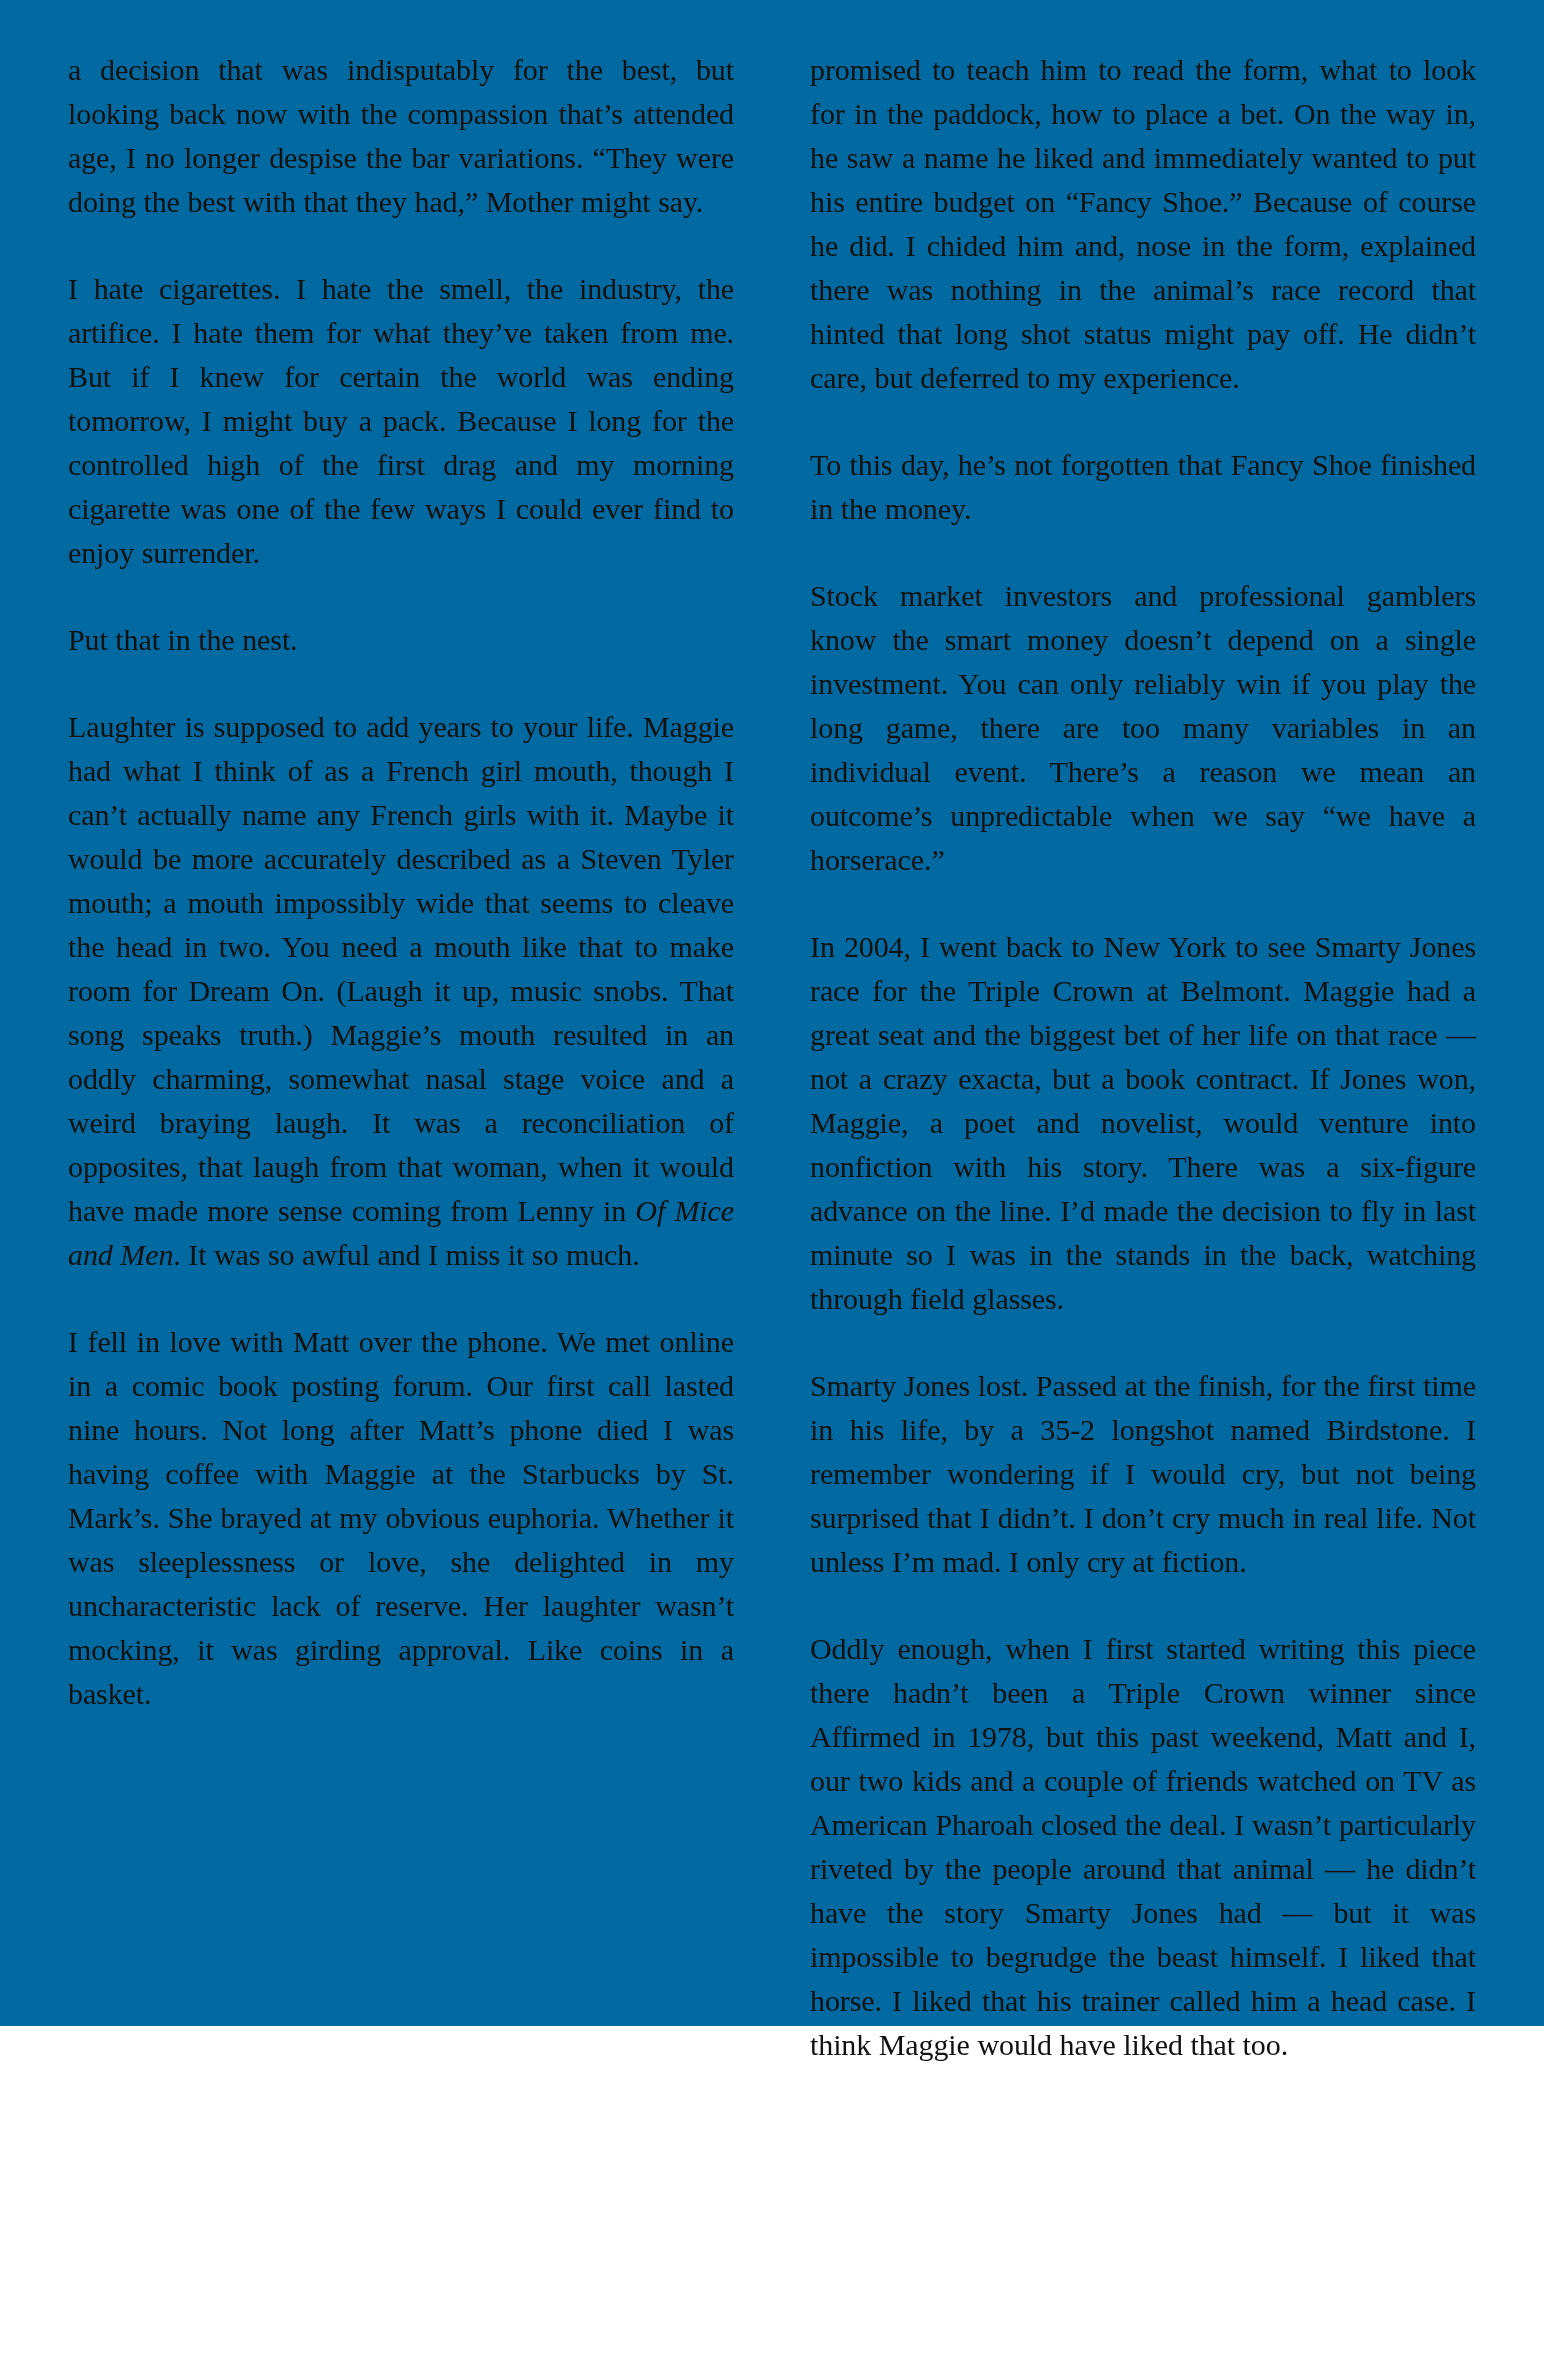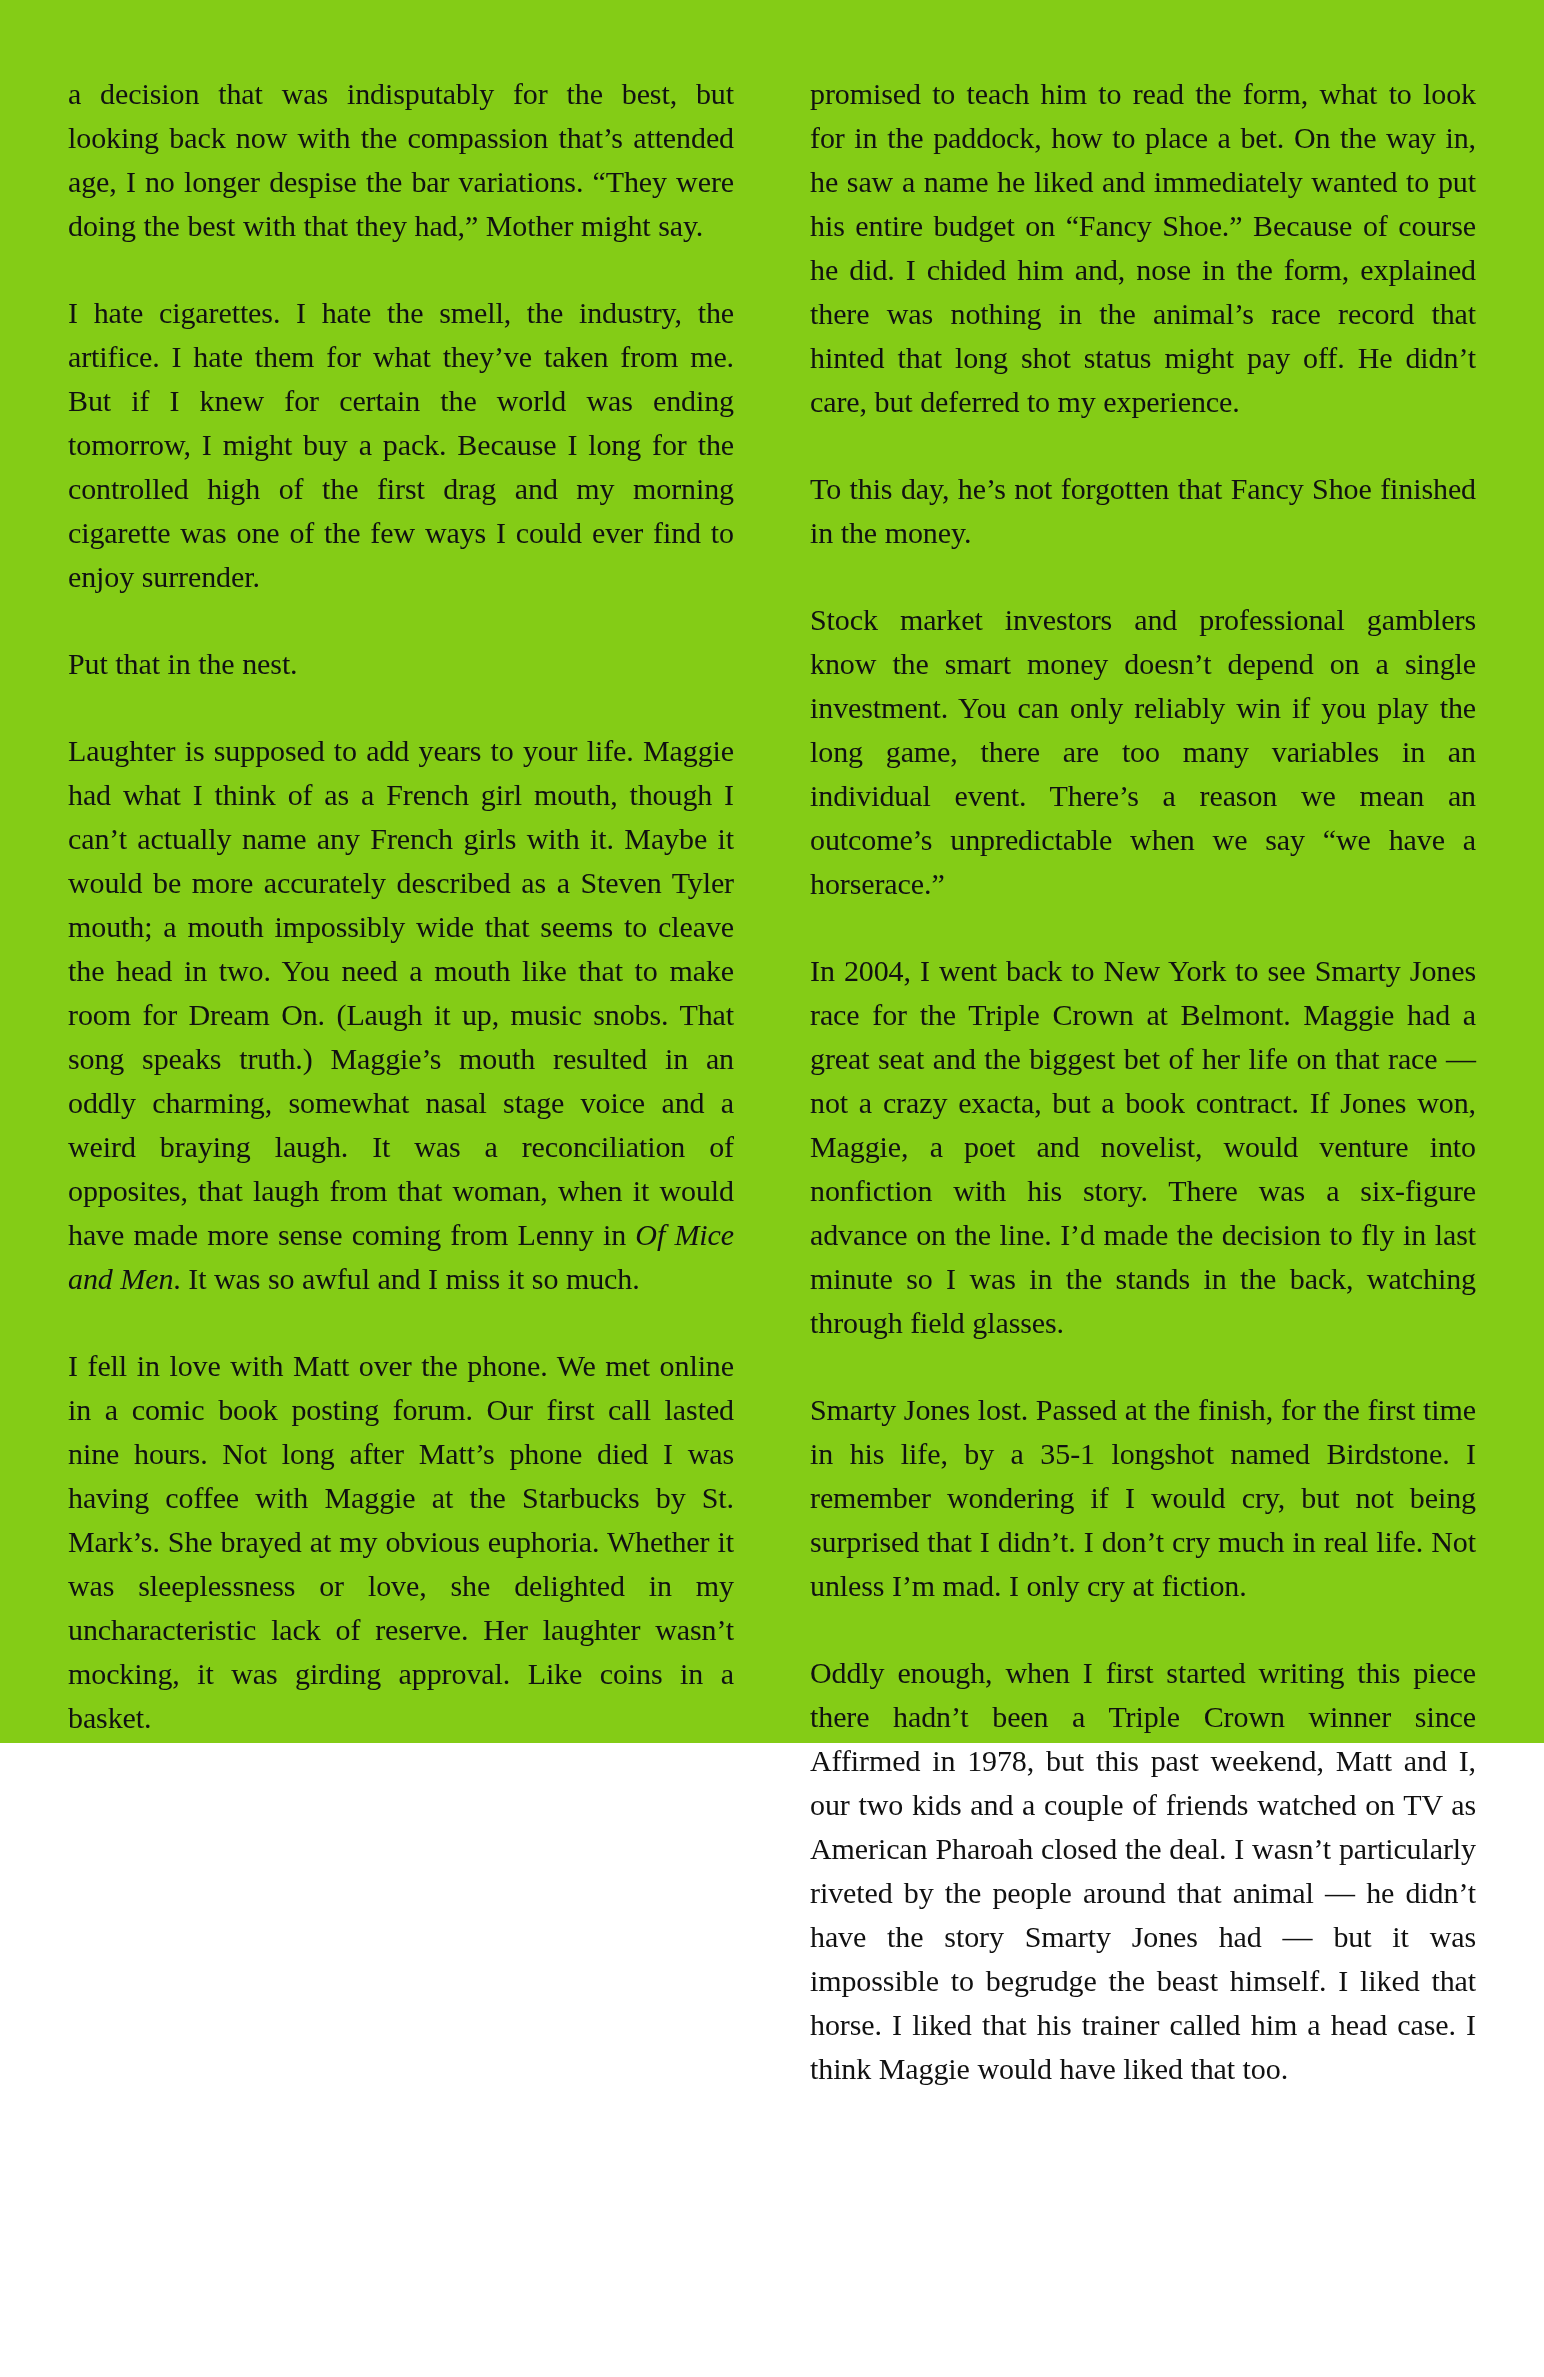--- a/index.html
+++ b/index.html
@@ -15,23 +15,23 @@
     font-family: "Liberation Serif", "DejaVu Serif", serif;
     color: #111111;
     -webkit-font-smoothing: antialiased;
   }
 
   
   .page {
     position: relative;
     box-sizing: border-box;
     width: 1544px;
-    height: 1743px;
-    background: #84cc16;
-    padding: 72px 68px 47px 68px;
+    height: 2026px;
+    background: #0369a1;
+    padding: 48px 68px 47px 68px;
   }
 
   .columns {
     display: flex;
     flex-direction: row;
     align-items: flex-start;
     justify-content: space-between;
     column-gap: 71px;
     height: 100%;
   }
@@ -91,21 +91,21 @@
     <div class="column">
 
       <p class="para continuation">promised to teach him to read the form, what to look for in the paddock, how to place a bet. On the way in, he saw a name he liked and immediately wanted to put his entire budget on “Fancy Shoe.” Because of course he did. I chided him and, nose in the form, explained there was nothing in the animal’s race record that hinted that long shot status might pay off. He didn’t care, but deferred to my experience.</p>
 
       <p class="para">To this day, he’s not forgotten that Fancy Shoe finished in the money.</p>
 
       <p class="para">Stock market investors and professional gamblers know the smart money doesn’t depend on a single investment. You can only reliably win if you play the long game, there are too many variables in an individual event. There’s a reason we mean an outcome’s unpredictable when we say “we have a horserace.”</p>
 
       <p class="para">In 2004, I went back to New York to see Smarty Jones race for the Triple Crown at Belmont. Maggie had a great seat and the biggest bet of her life on that race — not a crazy exacta, but a book contract. If Jones won, Maggie, a poet and novelist, would venture into nonfiction with his story. There was a six-figure advance on the line. I’d made the decision to fly in last minute so I was in the stands in the back, watching through field glasses.</p>
 
-      <p class="para">Smarty Jones lost. Passed at the finish, for the first time in his life, by a 35-1 longshot named Birdstone.  I remember wondering if I would cry, but not being surprised that I didn’t. I don’t cry much in real life. Not unless I’m mad. I only cry at fiction.</p>
+      <p class="para">Smarty Jones lost. Passed at the finish, for the first time in his life, by a 35-2 longshot named Birdstone.  I remember wondering if I would cry, but not being surprised that I didn’t. I don’t cry much in real life. Not unless I’m mad. I only cry at fiction.</p>
 
       <p class="para">Oddly enough, when I first started writing this piece there hadn’t been a Triple Crown winner since Affirmed in 1978, but this past weekend, Matt and I, our two kids and a couple of friends watched on TV as American Pharoah closed the deal. I wasn’t particularly riveted by the people around that animal — he didn’t have the story Smarty Jones had — but it was impossible to begrudge the beast himself. I liked that horse. I liked that his trainer called him a head case. I think Maggie would have liked that too.</p>
 
     </div>
 
   </div>
 </div>
 
 
 </body></html>

